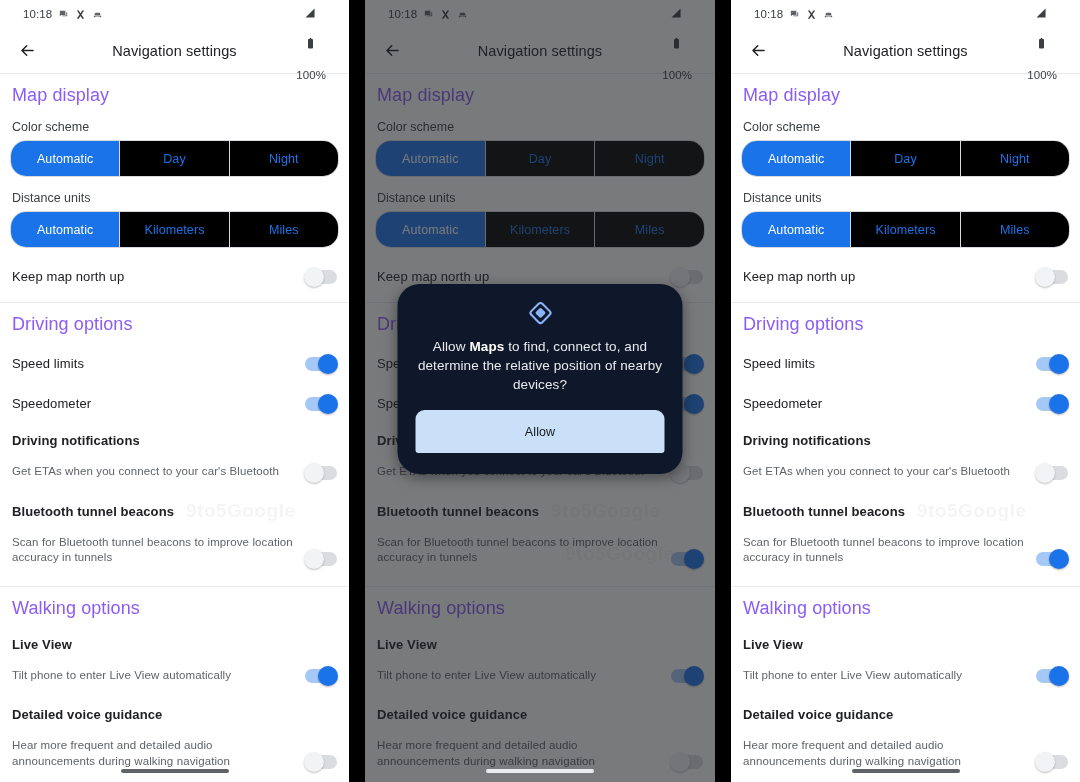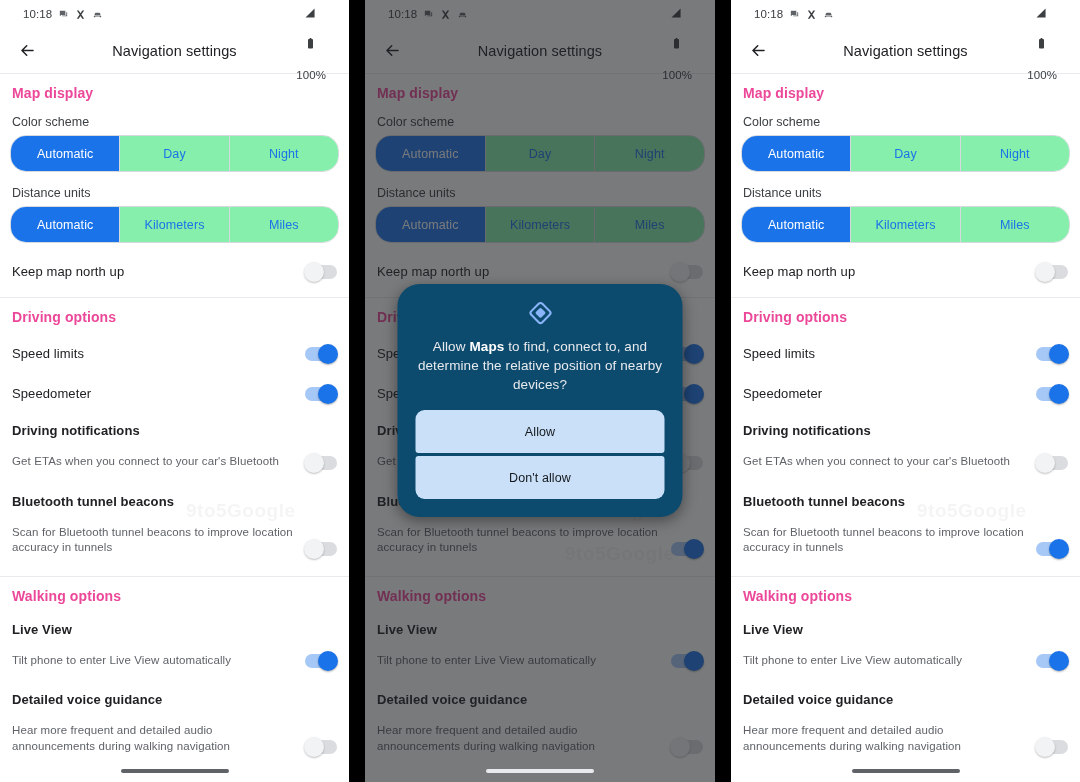--- a/index.html
+++ b/index.html
@@ -61,23 +61,23 @@
     font-size: 14.5px;
     color: #202124;
     font-weight: 400;
     margin-right: 26px;
     letter-spacing: .1px;
   }
 
   
   .content { padding: 0 0 0 0; position: relative; }
   .section-head {
-    font-size: 14px;
-    font-weight: 700;
-    color: #ec4899;
+    font-size: 18px;
+    font-weight: 400;
+    color: #8b5cf6;
     padding: 11px 12px 6px 12px;
     letter-spacing: .1px;
   }
   .sublabel {
     font-size: 12.5px;
     color: #3c4043;
     padding: 8px 12px 6px 12px;
   }
   .seg {
     display: flex;
@@ -87,21 +87,21 @@
     overflow: hidden;
     height: 37px;
   }
   .seg-item {
     flex: 1;
     display: flex;
     align-items: center;
     justify-content: center;
     font-size: 12.5px;
     color: #1a73e8;
-    background: #86efac;
+    background: #000000;
     border-right: 1px solid #d6dade;
     cursor: pointer;
     letter-spacing: .1px;
   }
   .seg-item:last-child { border-right: none; }
   .seg-item.sel { background: #1a73e8; color: #fff; }
 
   .divider { height: 1px; background: #e8eaed; margin: 8px 0 0 0; }
 
   .row {
@@ -178,21 +178,21 @@
     background: rgba(32,33,36,0.60);
     z-index: 5;
   }
   .dialog {
     position: absolute;
     z-index: 6;
     left: 50%;
     transform: translateX(-50%);
     top: 284px;
     width: 285px;
-    background: #0c4a6e;
+    background: #0f172a;
     border-radius: 22px;
     padding: 16px 18px 18px 18px;
     box-shadow: 0 4px 14px rgba(0,0,0,.4);
   }
   .dlg-icon { display:flex; justify-content:center; margin-bottom: 11px; }
   .dlg-title {
     color: #e8eaed;
     font-size: 13.5px;
     line-height: 1.42;
     text-align: center;
@@ -540,21 +540,20 @@
         <svg width="26" height="26" viewBox="0 0 24 24">
           <rect x="12" y="1.8" width="14.4" height="14.4" rx="2.4" transform="rotate(45 12 1.8)" fill="none" stroke="#8ab4f8" stroke-width="1.9"></rect>
           <rect x="12" y="6.8" width="7.2" height="7.2" rx="1.4" transform="rotate(45 12 6.8)" fill="#8ab4f8"></rect>
         </svg>
       </div>
       <div class="dlg-title">
         <span>Allow </span><b>Maps</b><span> to find, connect to, and determine the relative position of nearby devices?</span>
       </div>
       <div class="dlg-btns">
         <div class="dlg-btn top">Allow</div>
-        <div class="dlg-btn bottom">Don't allow</div>
       </div>
     </div>
 
     <div class="home-ind home-ind-dark" style="z-index:7;"></div>
   </div>
 
   <div class="gap"></div>
 
   <div class="panel p3">
 

